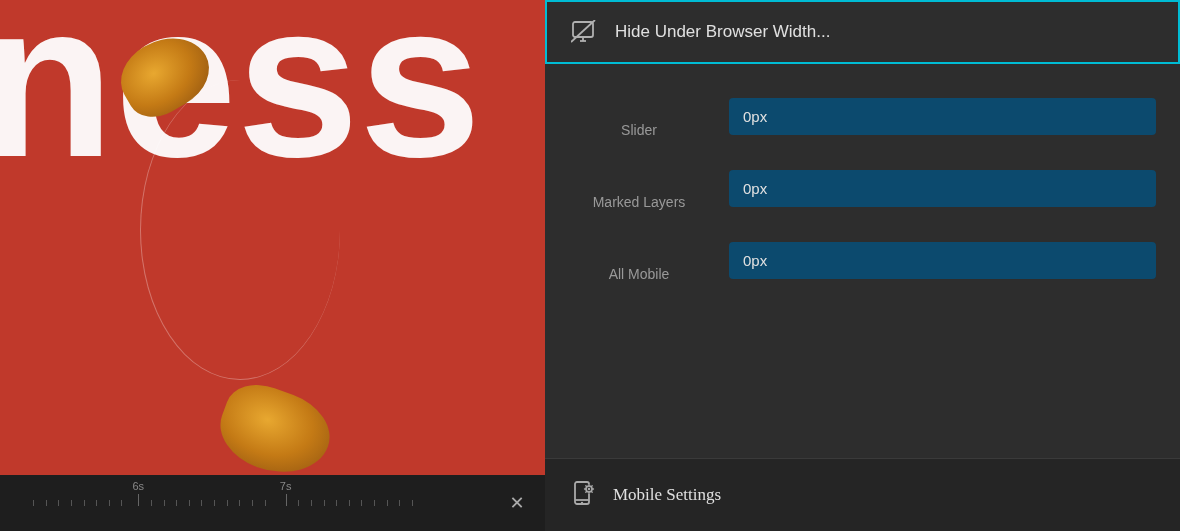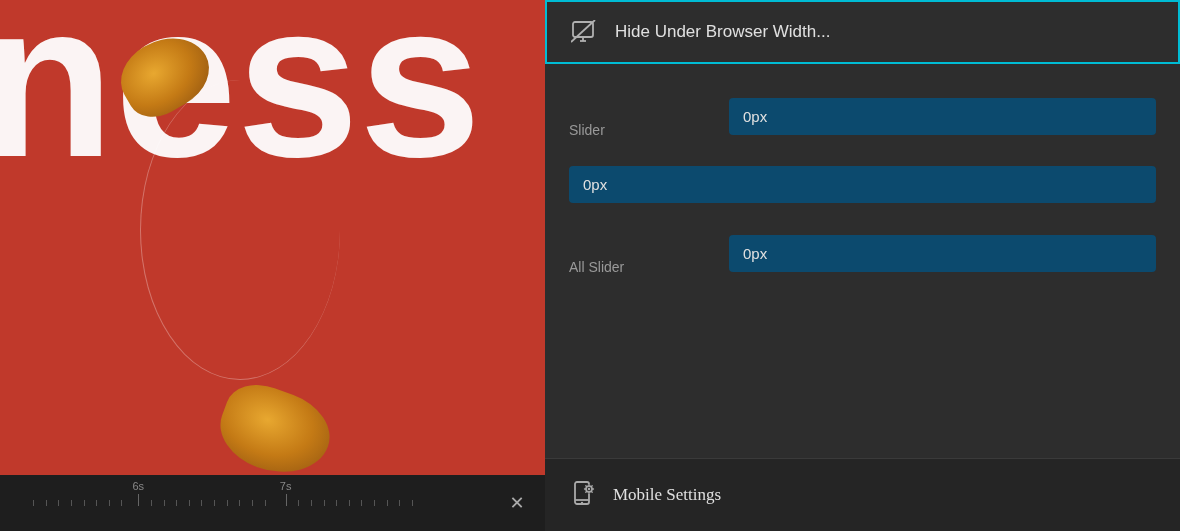--- a/index.html
+++ b/index.html
@@ -169,21 +169,21 @@
     .setting-row {
       display: flex;
       align-items: center;
       padding: 14px 0;
     }
 
     .setting-label {
       width: 160px;
       color: #999;
       font-size: 14px;
-      text-align: left;
+      text-align: center;
       padding-right: 20px;
       flex-shrink: 0;
       margin-top: 28px;
     }
 
     .setting-input {
       flex: 1;
       background: #0c4a6e;
       border: none;
       border-radius: 4px;
@@ -319,25 +319,26 @@
   </div>
 
   <div class="settings-section">
 
     <div class="setting-row">
       <span class="setting-label">Slider</span>
       <input class="setting-input" type="text" value="0px" style="">
     </div>
 
     <div class="setting-row">
+      <span class="setting-label">Marked Layers</span>
       <input class="setting-input" type="text" value="0px" style="">
     </div>
 
     <div class="setting-row">
-      <span class="setting-label">All Slider</span>
+      <span class="setting-label">All Mobile</span>
       <input class="setting-input" type="text" value="0px" style="">
     </div>
   </div>
 
   <div style="flex:1;"></div>
 
   <div class="divider"></div>
 
   <div class="mobile-settings-section">
     <div class="mobile-settings-btn">

